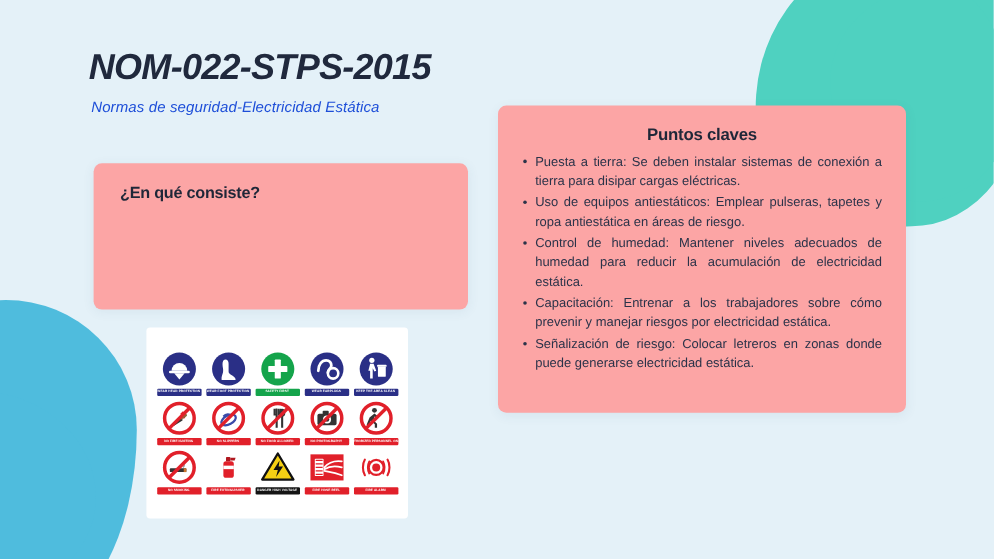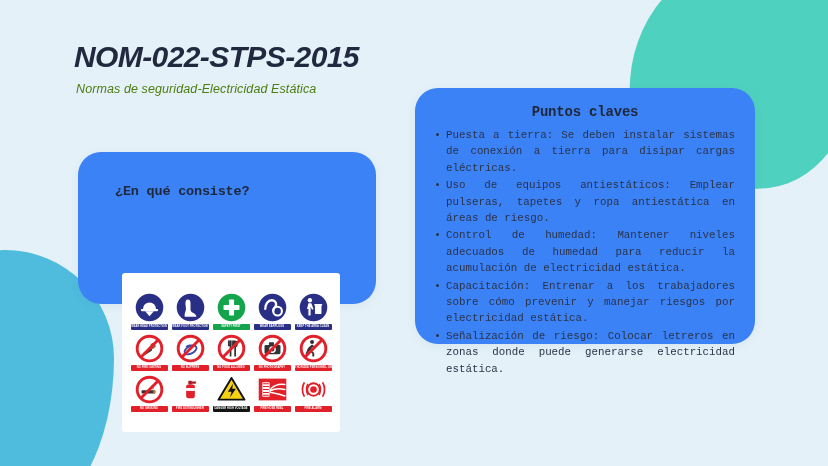--- a/index.html
+++ b/index.html
@@ -35,31 +35,30 @@
     border-radius:50% 50% 46% 54% / 48% 52% 48% 52%;
   }
 
   
   .header{position:absolute;left:74px;top:40px;}
   .doc-title{
     font-size:30px;font-weight:bold;letter-spacing:-0.6px;
     color:#20293d;margin:0;line-height:1.1;font-style:italic;
   }
   .doc-subtitle{
-    font-size:12.5px;font-style:italic;color:#4d7c0f;
+    font-size:12.5px;font-style:italic;color:#1d4ed8;
     margin:9px 0 0 2px;letter-spacing:0.1px;
   }
 
   
   .card{
-    position:absolute;background:#3b82f6;border-radius:23px;
+    position:absolute;background:#fca5a5;border-radius:7px;
     box-shadow:0 2px 10px rgba(60,90,120,.07);
-    font-family:Liberation Mono, monospace;
-  }
-  .card-left{left:78px;top:152px;width:268px;height:122px;padding:15px;}
+  }
+  .card-left{left:78px;top:136px;width:312px;height:122px;padding:0;}
   .card-right{left:415px;top:88px;width:340px;height:256px;}
 
   .card-left-inner{padding:17px 22px 0 22px;}
   .card-right-inner{padding:16px 20px 0 20px;}
 
   .card-heading{
     font-size:13.5px;font-weight:bold;color:#1f2738;
     margin:0 0 8px 0;letter-spacing:-0.2px;
   }
   .card-heading.centered{text-align:center;margin-bottom:7px;font-size:14px;}

